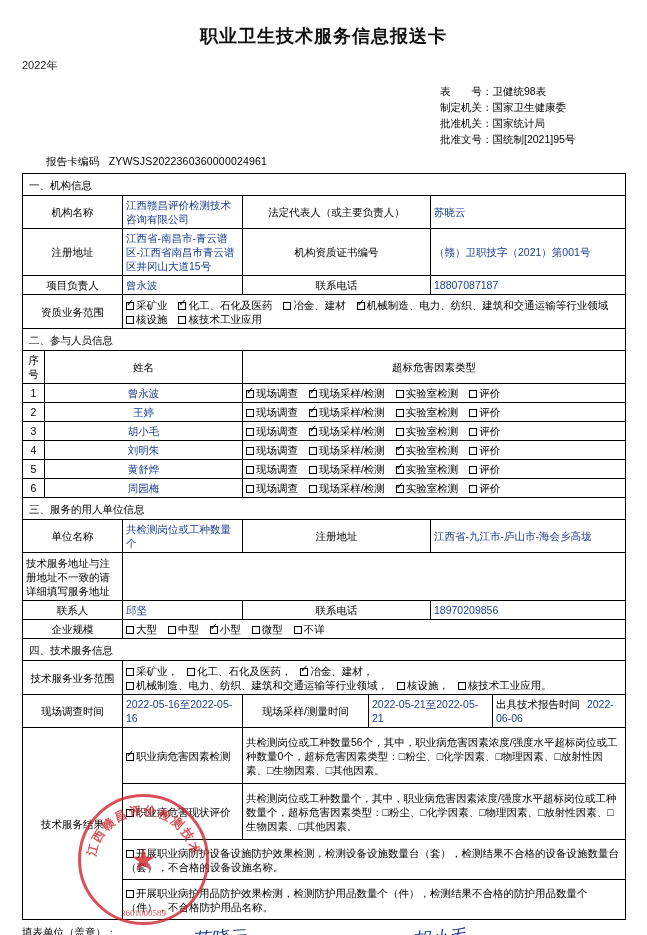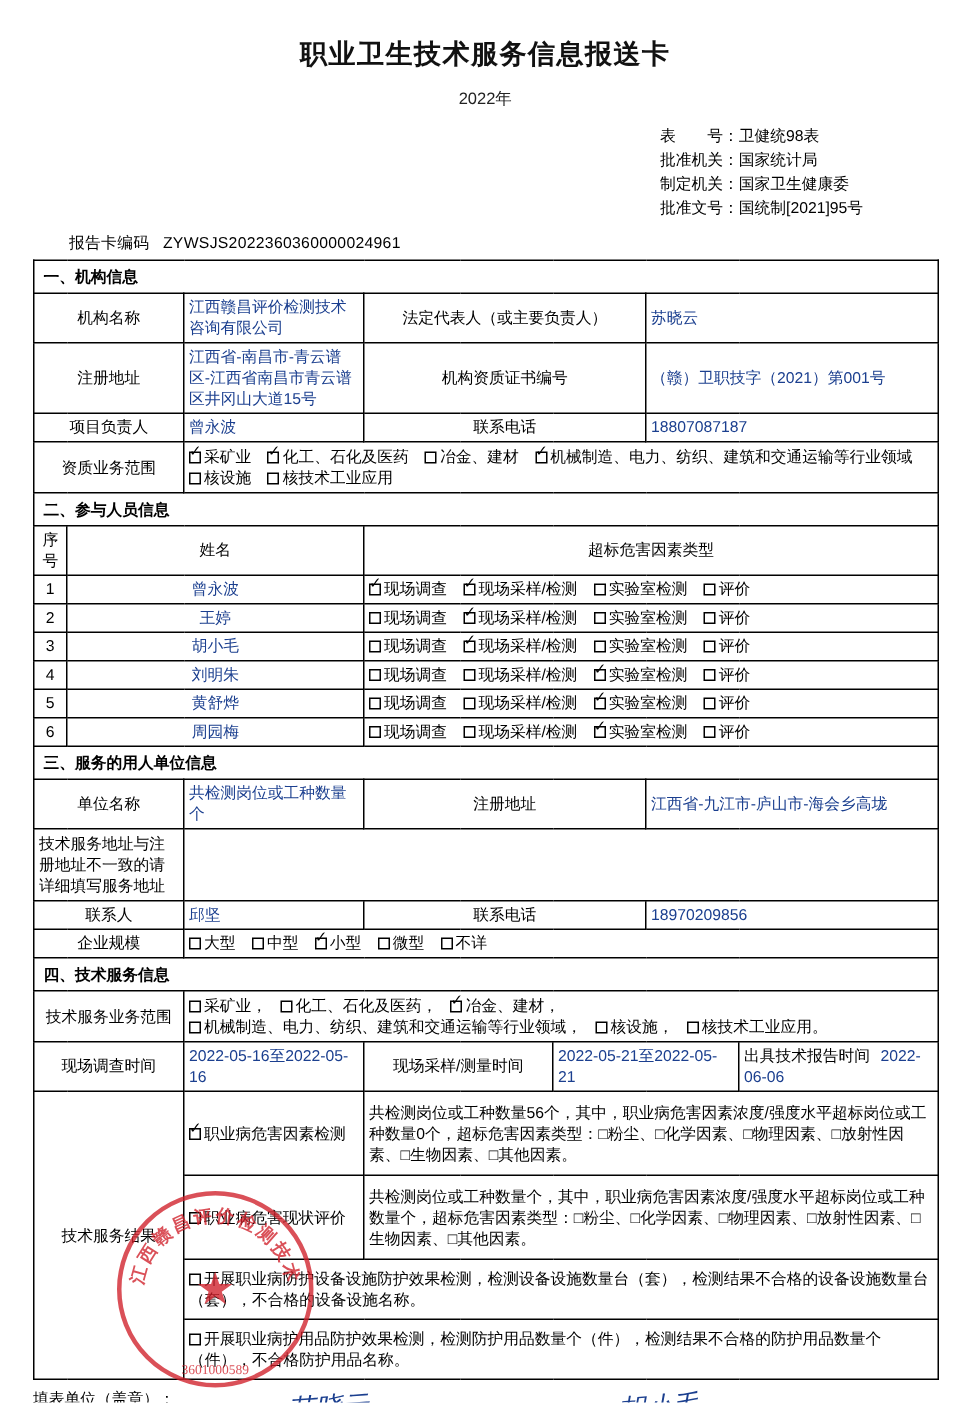--- a/index.html
+++ b/index.html
@@ -24,21 +24,21 @@
   }
   .title {
     text-align: center;
     font-size: 18px;
     font-weight: bold;
     letter-spacing: 1px;
     margin-top: 24px;
     color: #111;
   }
   .subtitle {
-    text-align: center;
+    text-align: left;
     font-size: 11px;
     margin-top: 10px;
     color: #222;
   }
   .meta {
     margin-top: 10px;
     margin-left: 418px;
     font-size: 10.5px;
     line-height: 16px;
   }
@@ -57,21 +57,21 @@
     table-layout: fixed;
   }
   table.main td {
     border: 1px solid #000;
     font-size: 10.5px;
     padding: 2px 3px;
     vertical-align: middle;
     line-height: 14px;
   }
   .sec {
-    font-weight: bold;
+    font-weight: normal;
     font-size: 11px;
     text-align: left;
     padding-left: 6px !important;
     height: 17px;
   }
   .ctr { text-align: center; }
   .lft { text-align: left; }
   .nowrap { white-space: nowrap; }
   .cb {
     display: inline-block;
@@ -177,22 +177,22 @@
 </head>
 <body>
 
 <div class="page">
 
   <div class="title">职业卫生技术服务信息报送卡</div>
   <div class="subtitle">2022年</div>
 
   <div class="meta">
     <div><span class="lbl">表　　号：</span><span>卫健统98表</span></div>
+    <div><span class="lbl">制定机关：</span><span>国家卫生健康委</span></div>
     <div><span class="lbl">批准机关：</span><span>国家统计局</span></div>
-    <div><span class="lbl">制定机关：</span><span>国家卫生健康委</span></div>
     <div><span class="lbl">批准文号：</span><span>国统制[2021]95号</span></div>
   </div>
 
   <div class="report-code">
     <span>报告卡编码</span>
     <span style="margin-left:6px">ZYWSJS2022360360000024961</span>
   </div>
 
   <table class="main">
     <colgroup>

